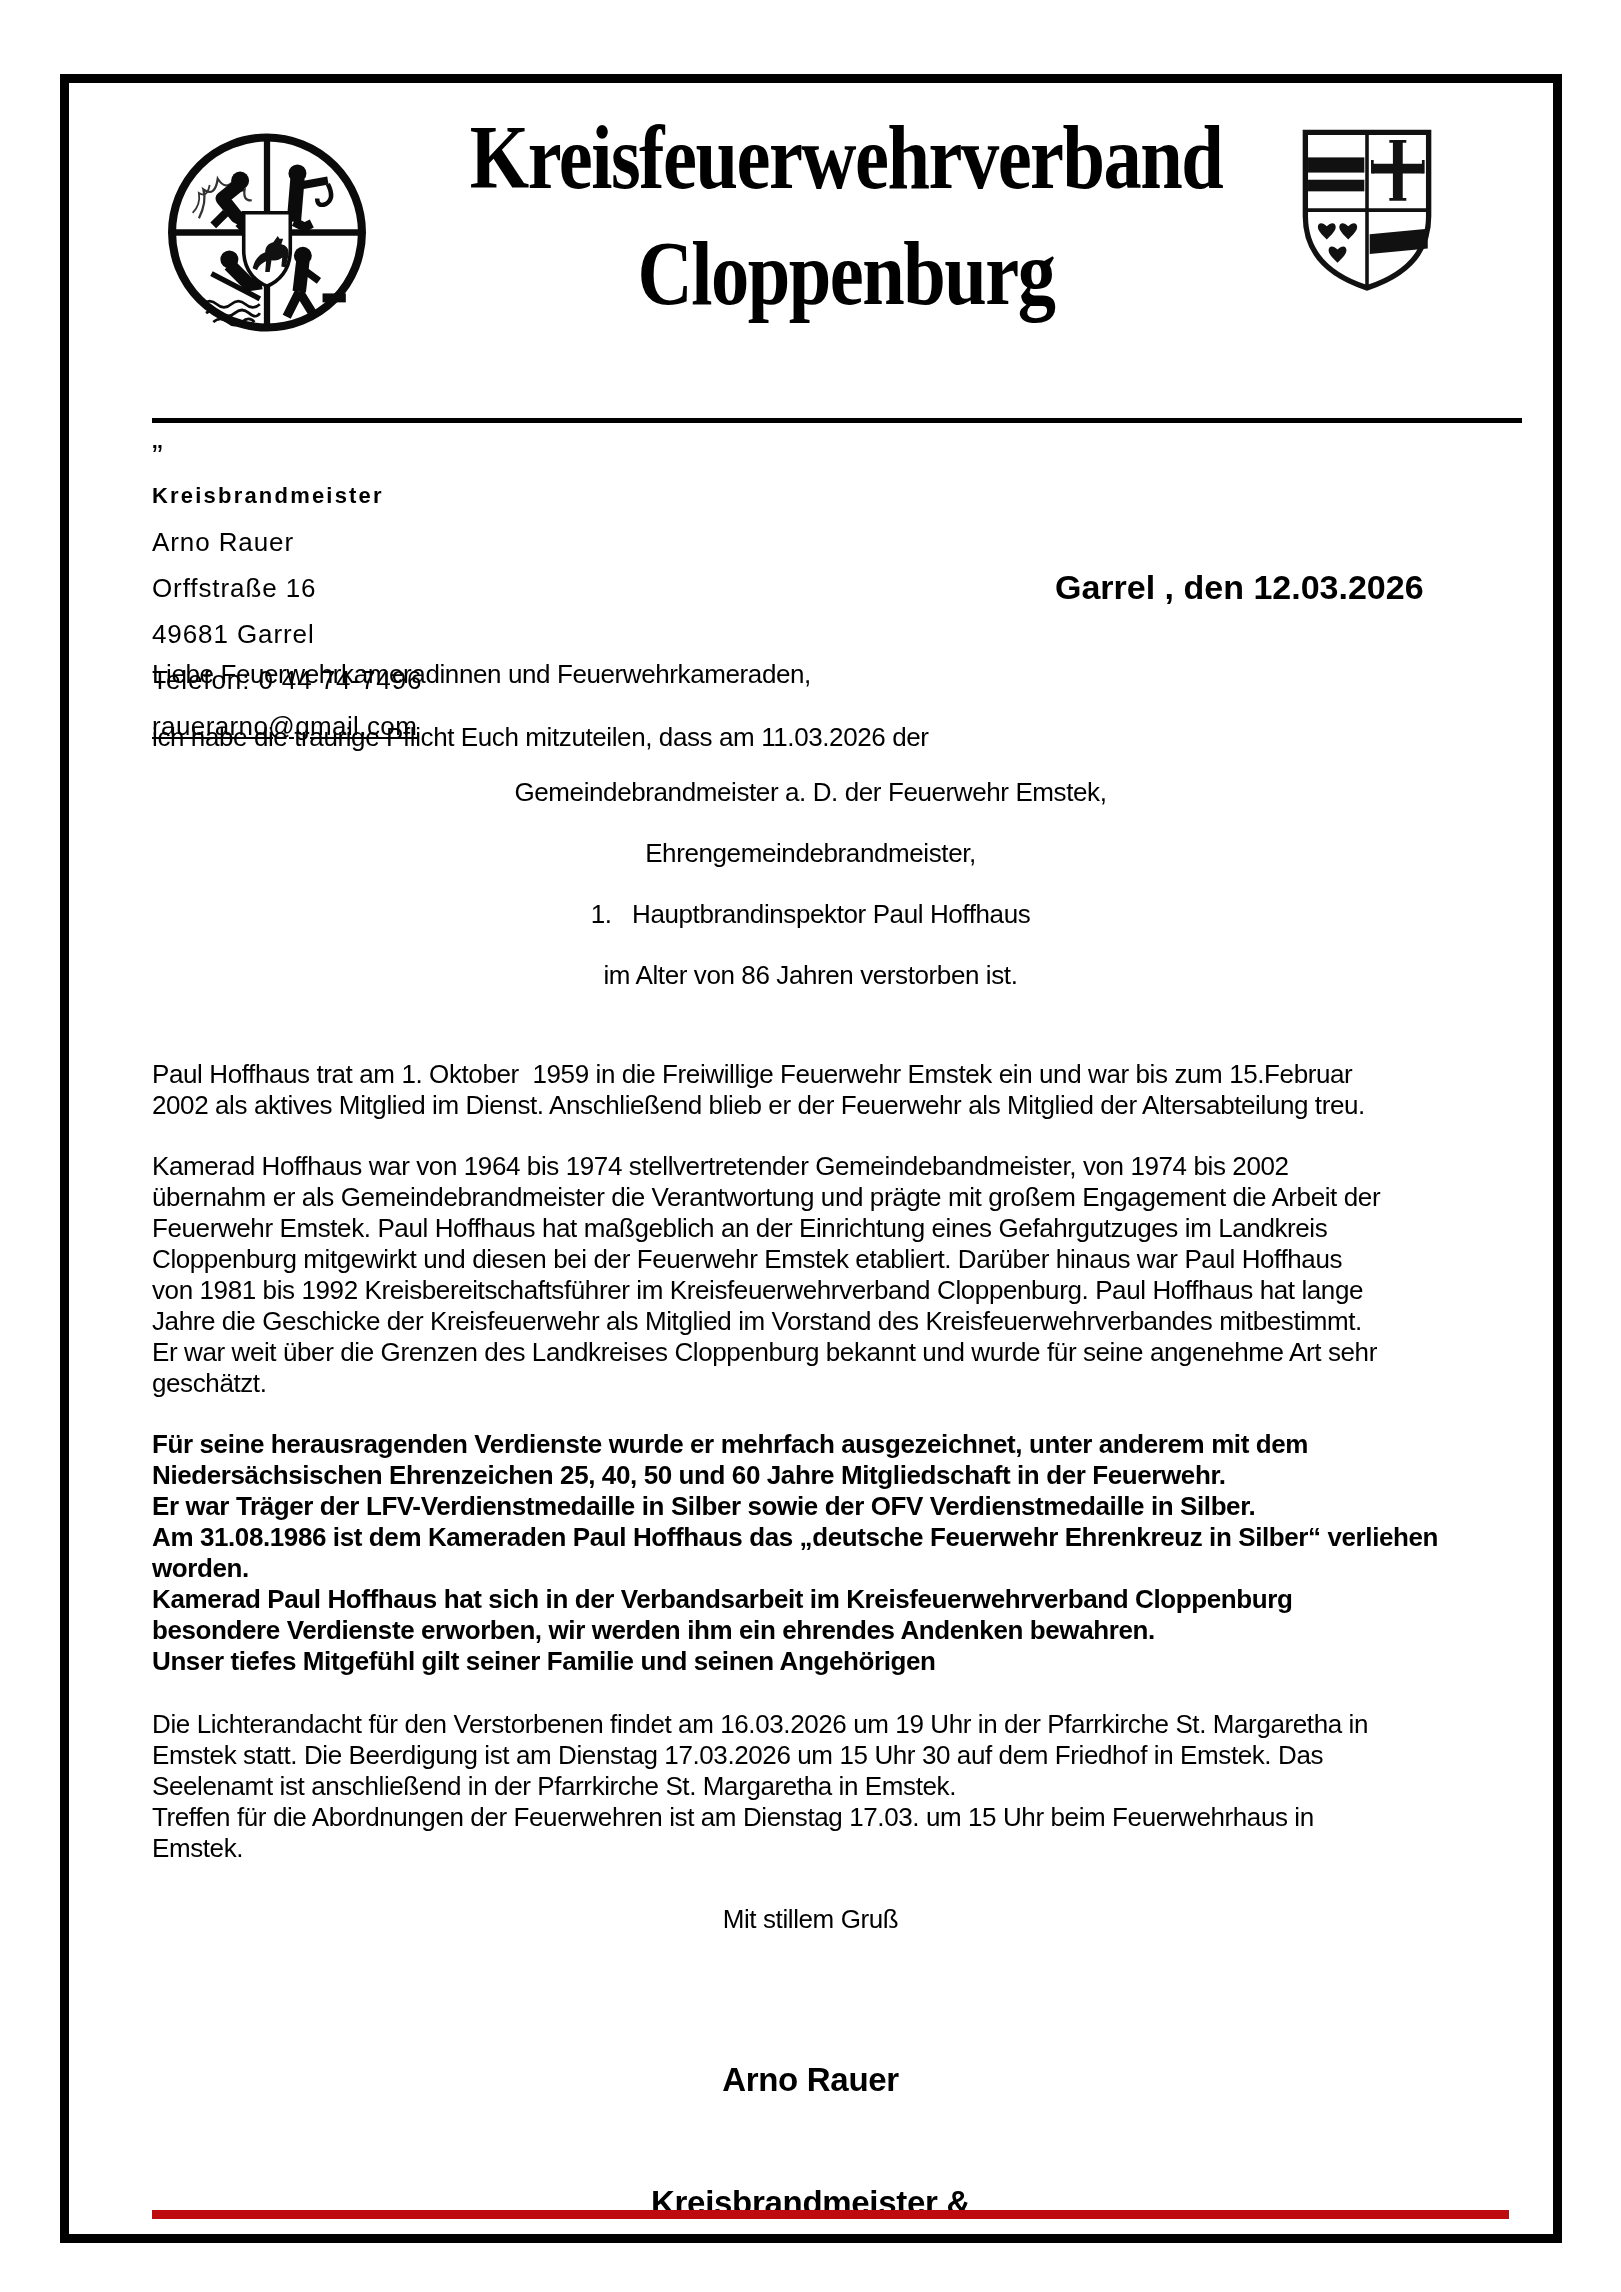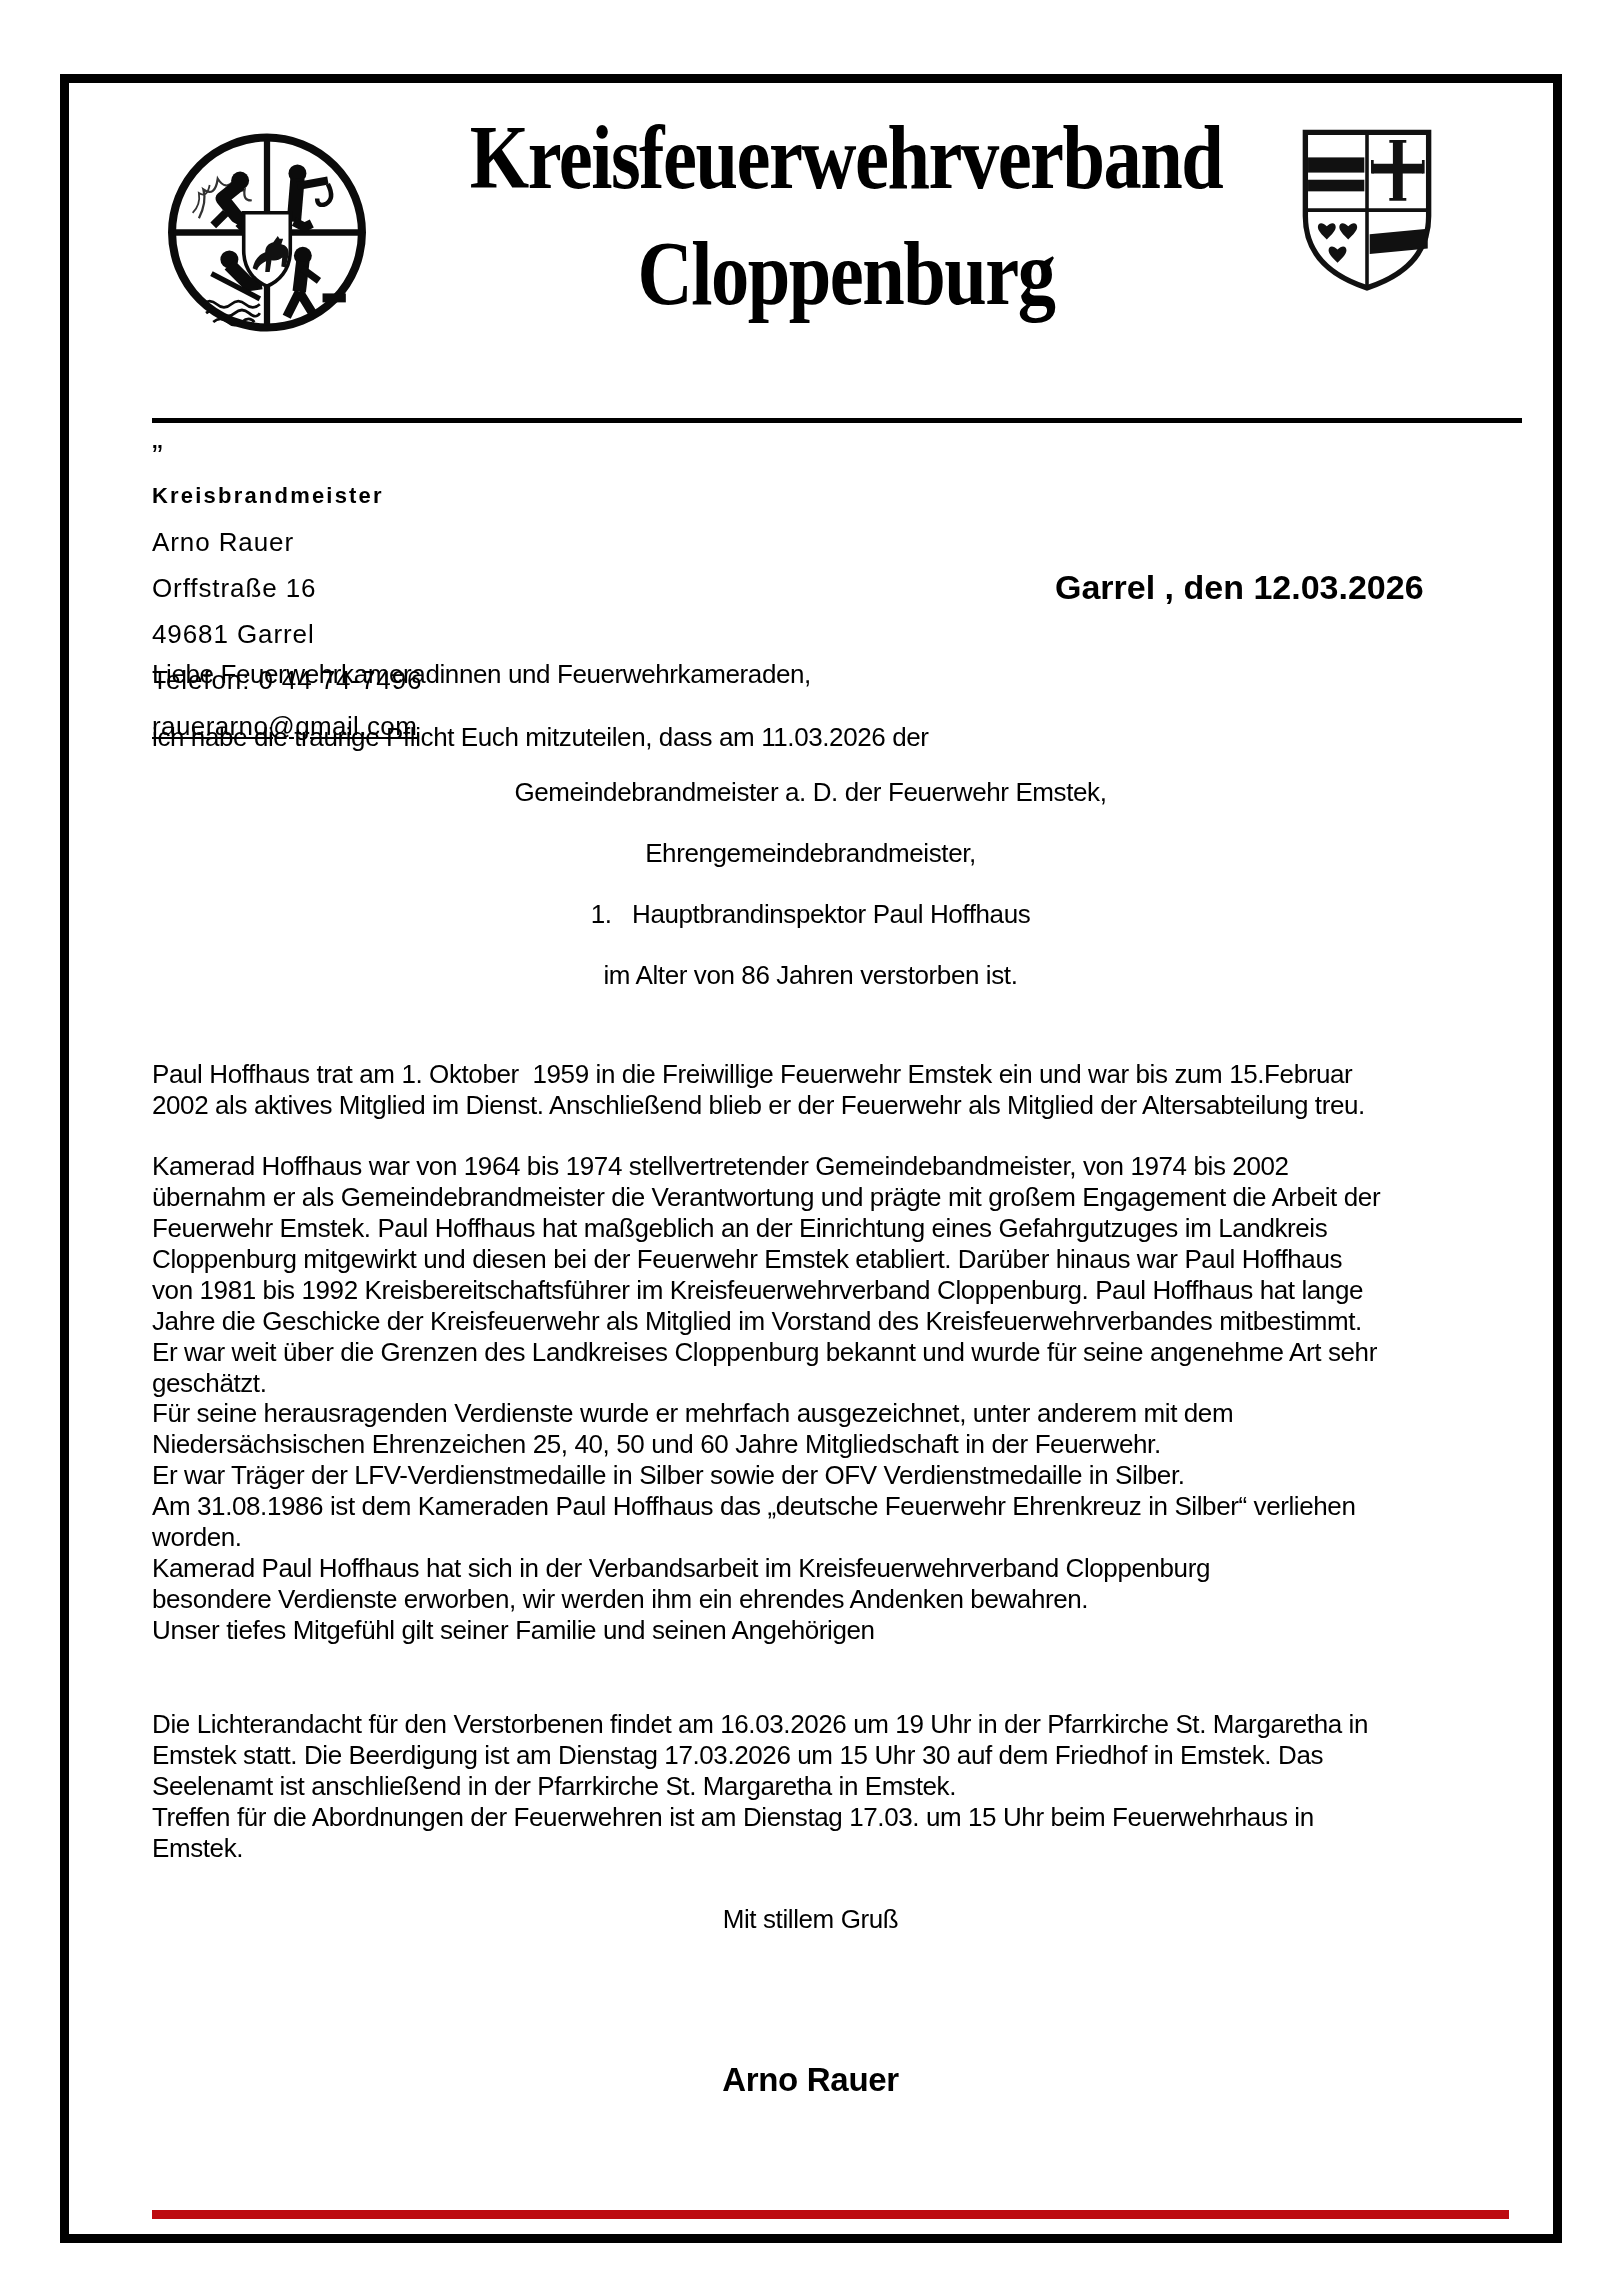--- a/index.html
+++ b/index.html
@@ -31,21 +31,21 @@
   .centered { position:absolute; left:121px; width:1379px; text-align:center; }
   .bold { font-weight:normal; }
   .salutation { top:659px; }
   .intro { top:722px; }
   .ann1 { top:777px; }
   .ann2 { top:838px; }
   .ann3 { top:899px; }
   .ann4 { top:960px; }
   .para-d { top:1059px; }
   .para-e { top:1151px; }
-  .para-f { top:1398px; }
+  .para-f { top:1429px;font-weight:bold; }
   .para-g { top:1709px; }
   .closing-greeting { top:1904px; }
   .sign-block { top:1977px; font-weight:bold; font-size:33px; line-height:41px; letter-spacing:-0.3px; white-space:pre; text-align:center; }
   .red-rule { position:absolute; left:152px; top:2210px; width:1357px; height:9px; }
 </style>
 </head>
 <body>
 
 <div class="page">
   <div class="frame"></div>
@@ -157,18 +157,19 @@
   <div class="block bodytext para-g">Die Lichterandacht für den Verstorbenen findet am 16.03.2026 um 19 Uhr in der Pfarrkirche St. Margaretha in
 Emstek statt. Die Beerdigung ist am Dienstag 17.03.2026 um 15 Uhr 30 auf dem Friedhof in Emstek. Das
 Seelenamt ist anschließend in der Pfarrkirche St. Margaretha in Emstek.
 Treffen für die Abordnungen der Feuerwehren ist am Dienstag 17.03. um 15 Uhr beim Feuerwehrhaus in
 Emstek.</div>
 
   <div class="centered bodytext closing-greeting">Mit stillem Gruß</div>
 
   <div class="centered sign-block">
     <div>Arno Rauer</div>
+    <div>Kreisbrandmeister &amp;</div>
     
   </div>
 
   <div class="red-rule" style="background: rgb(189, 11, 16);"></div>
 </div>
 
 
 </body></html>

